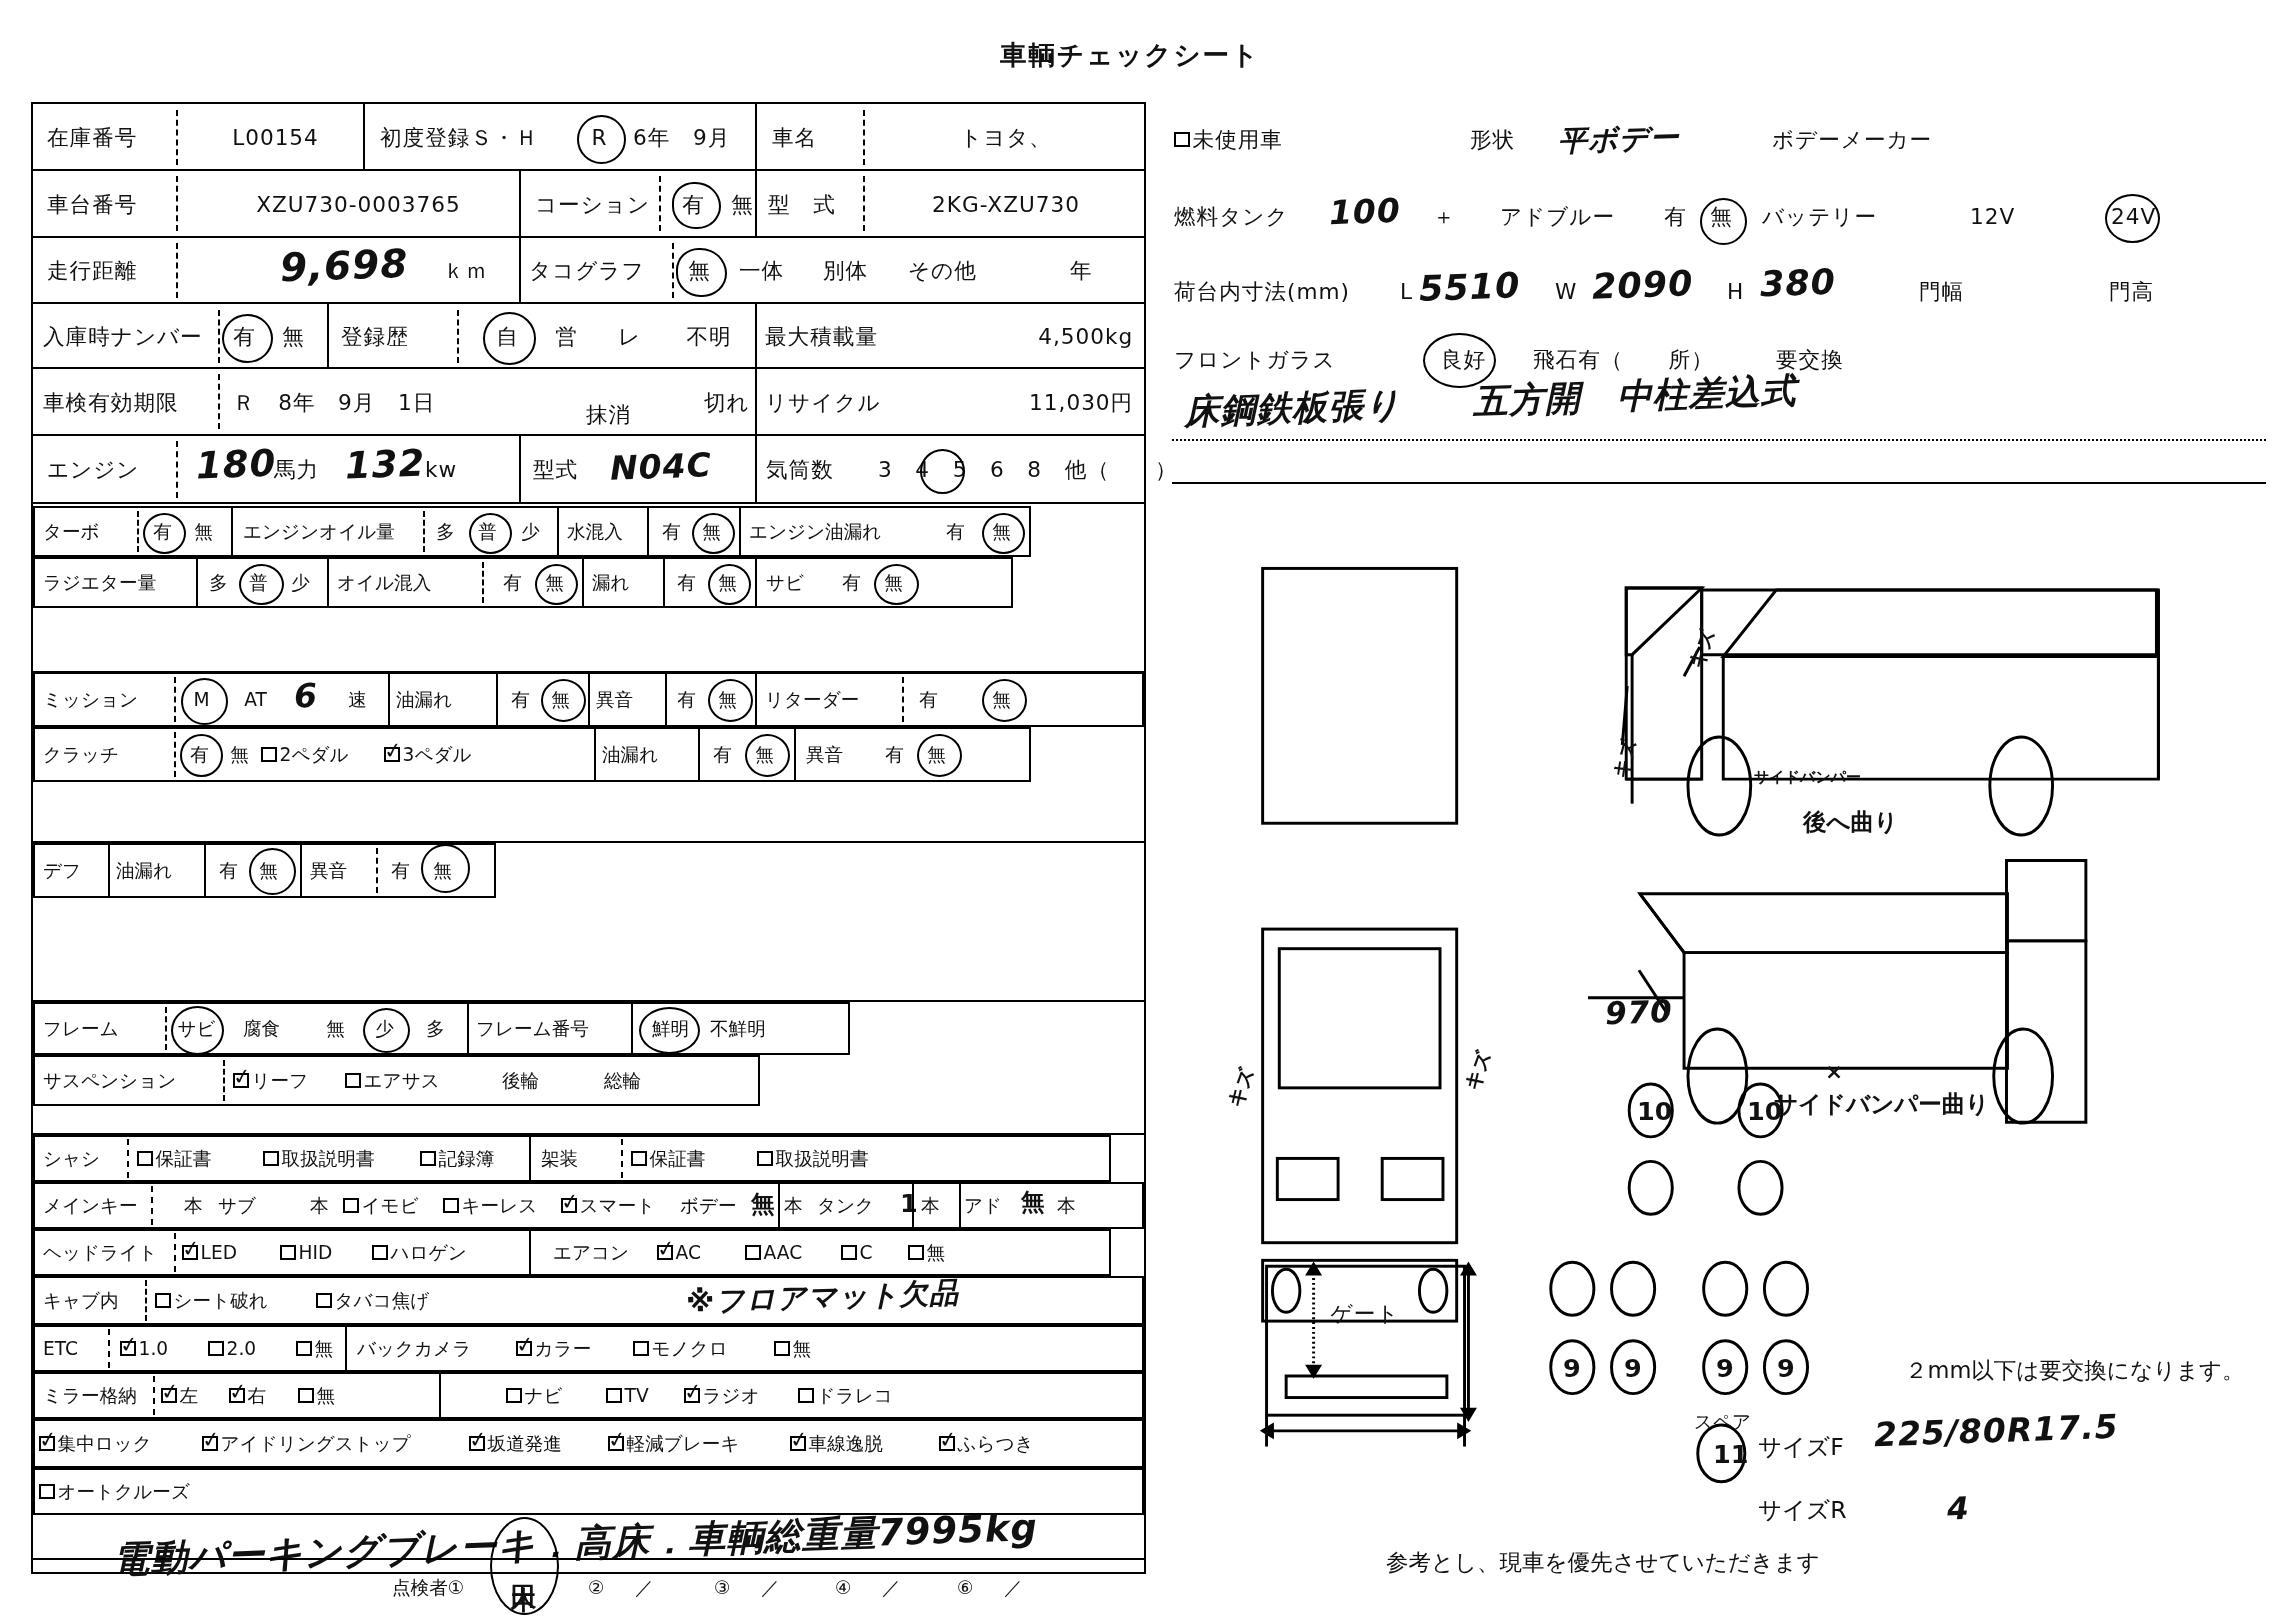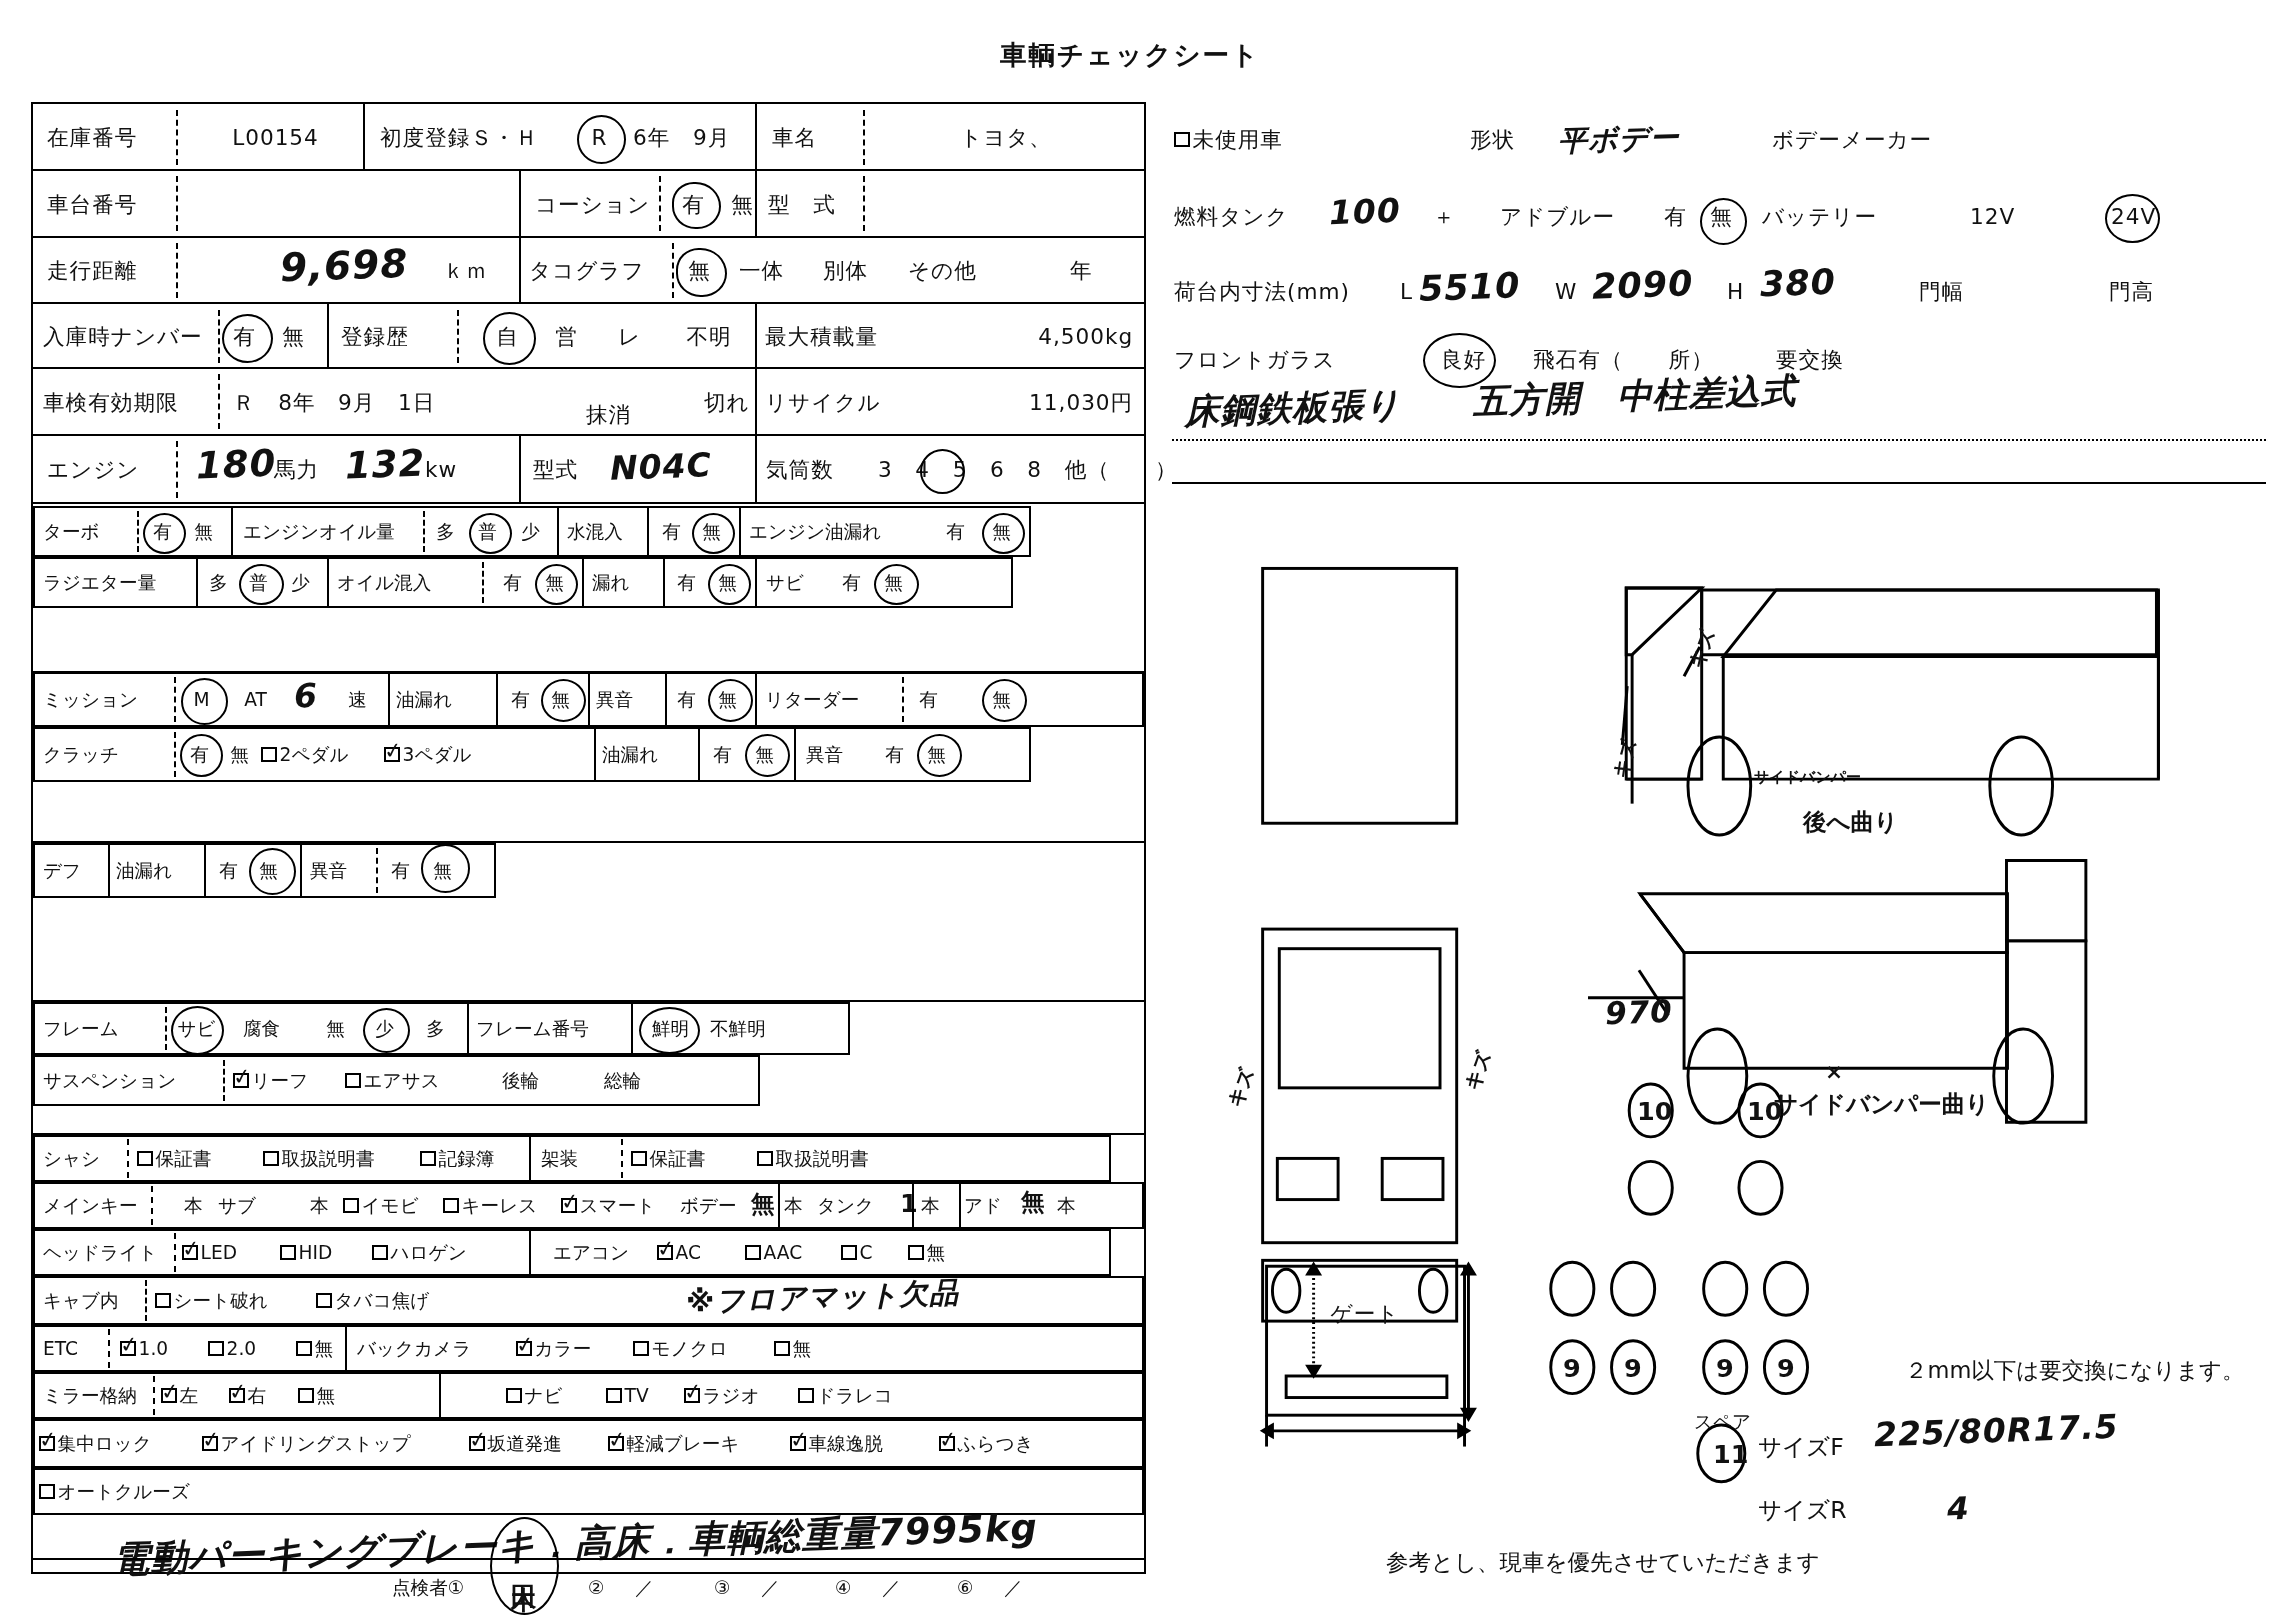--- a/index.html
+++ b/index.html
@@ -75,29 +75,31 @@
   <div class="circ" style="left:577px;top:115px;width:45px;height:45px;"></div>
   <div class="cell lbl" style="left:633px;top:104px;width:196px;height:67px;">6年　9月</div>
   <div class="cell bl" style="left:755px;top:104px;width:2px;height:67px;"></div>
   <div class="cell lbl" style="left:772px;top:104px;width:118px;height:67px;">車名</div>
   <div class="cell dash-l" style="left:863px;top:110px;width:2px;height:55px;"></div>
   <div class="cell lbl ctr" style="left:868px;top:104px;width:276px;height:67px;">トヨタ、</div>
 
   <div class="cell bb" style="left:33px;top:171px;width:1111px;height:67px;"></div>
   <div class="cell lbl" style="left:47px;top:171px;width:157px;height:67px;">車台番号</div>
   <div class="cell dash-l" style="left:176px;top:176px;width:2px;height:55px;"></div>
+  <div class="cell lbl ctr" style="left:192px;top:171px;width:333px;height:67px;">XZU730-0003765</div>
   <div class="cell bl" style="left:519px;top:171px;width:2px;height:67px;"></div>
   <div class="cell lbl" style="left:535px;top:171px;width:137px;height:67px;">コーション</div>
   <div class="cell dash-l" style="left:659px;top:176px;width:2px;height:55px;"></div>
   <div class="cell lbl ctr" style="left:672px;top:171px;width:43px;height:67px;">有</div>
   <div class="circ circ-sq" style="left:672px;top:182px;width:45px;height:43px;"></div>
   <div class="cell lbl ctr" style="left:723px;top:171px;width:39px;height:67px;">無</div>
   <div class="cell bl" style="left:755px;top:171px;width:2px;height:67px;"></div>
   <div class="cell lbl" style="left:768px;top:171px;width:127px;height:67px;">型　式</div>
   <div class="cell dash-l" style="left:863px;top:176px;width:2px;height:55px;"></div>
+  <div class="cell lbl ctr" style="left:868px;top:171px;width:276px;height:67px;">2KG-XZU730</div>
 
   <div class="cell bb" style="left:33px;top:237px;width:1111px;height:67px;"></div>
   <div class="cell lbl" style="left:47px;top:237px;width:157px;height:67px;">走行距離</div>
   <div class="cell dash-l" style="left:176px;top:243px;width:2px;height:55px;"></div>
   <div class="hw abs" style="left:280px;top:243px;font-size:39px;">9,698</div>
   <div class="cell lbl" style="left:443px;top:237px;width:59px;height:67px;">ｋｍ</div>
   <div class="cell bl" style="left:519px;top:237px;width:2px;height:67px;"></div>
   <div class="cell lbl" style="left:529px;top:237px;width:147px;height:67px;">タコグラフ</div>
   <div class="cell dash-l" style="left:672px;top:243px;width:2px;height:55px;"></div>
   <div class="cell lbl ctr" style="left:678px;top:237px;width:43px;height:67px;">無</div>

